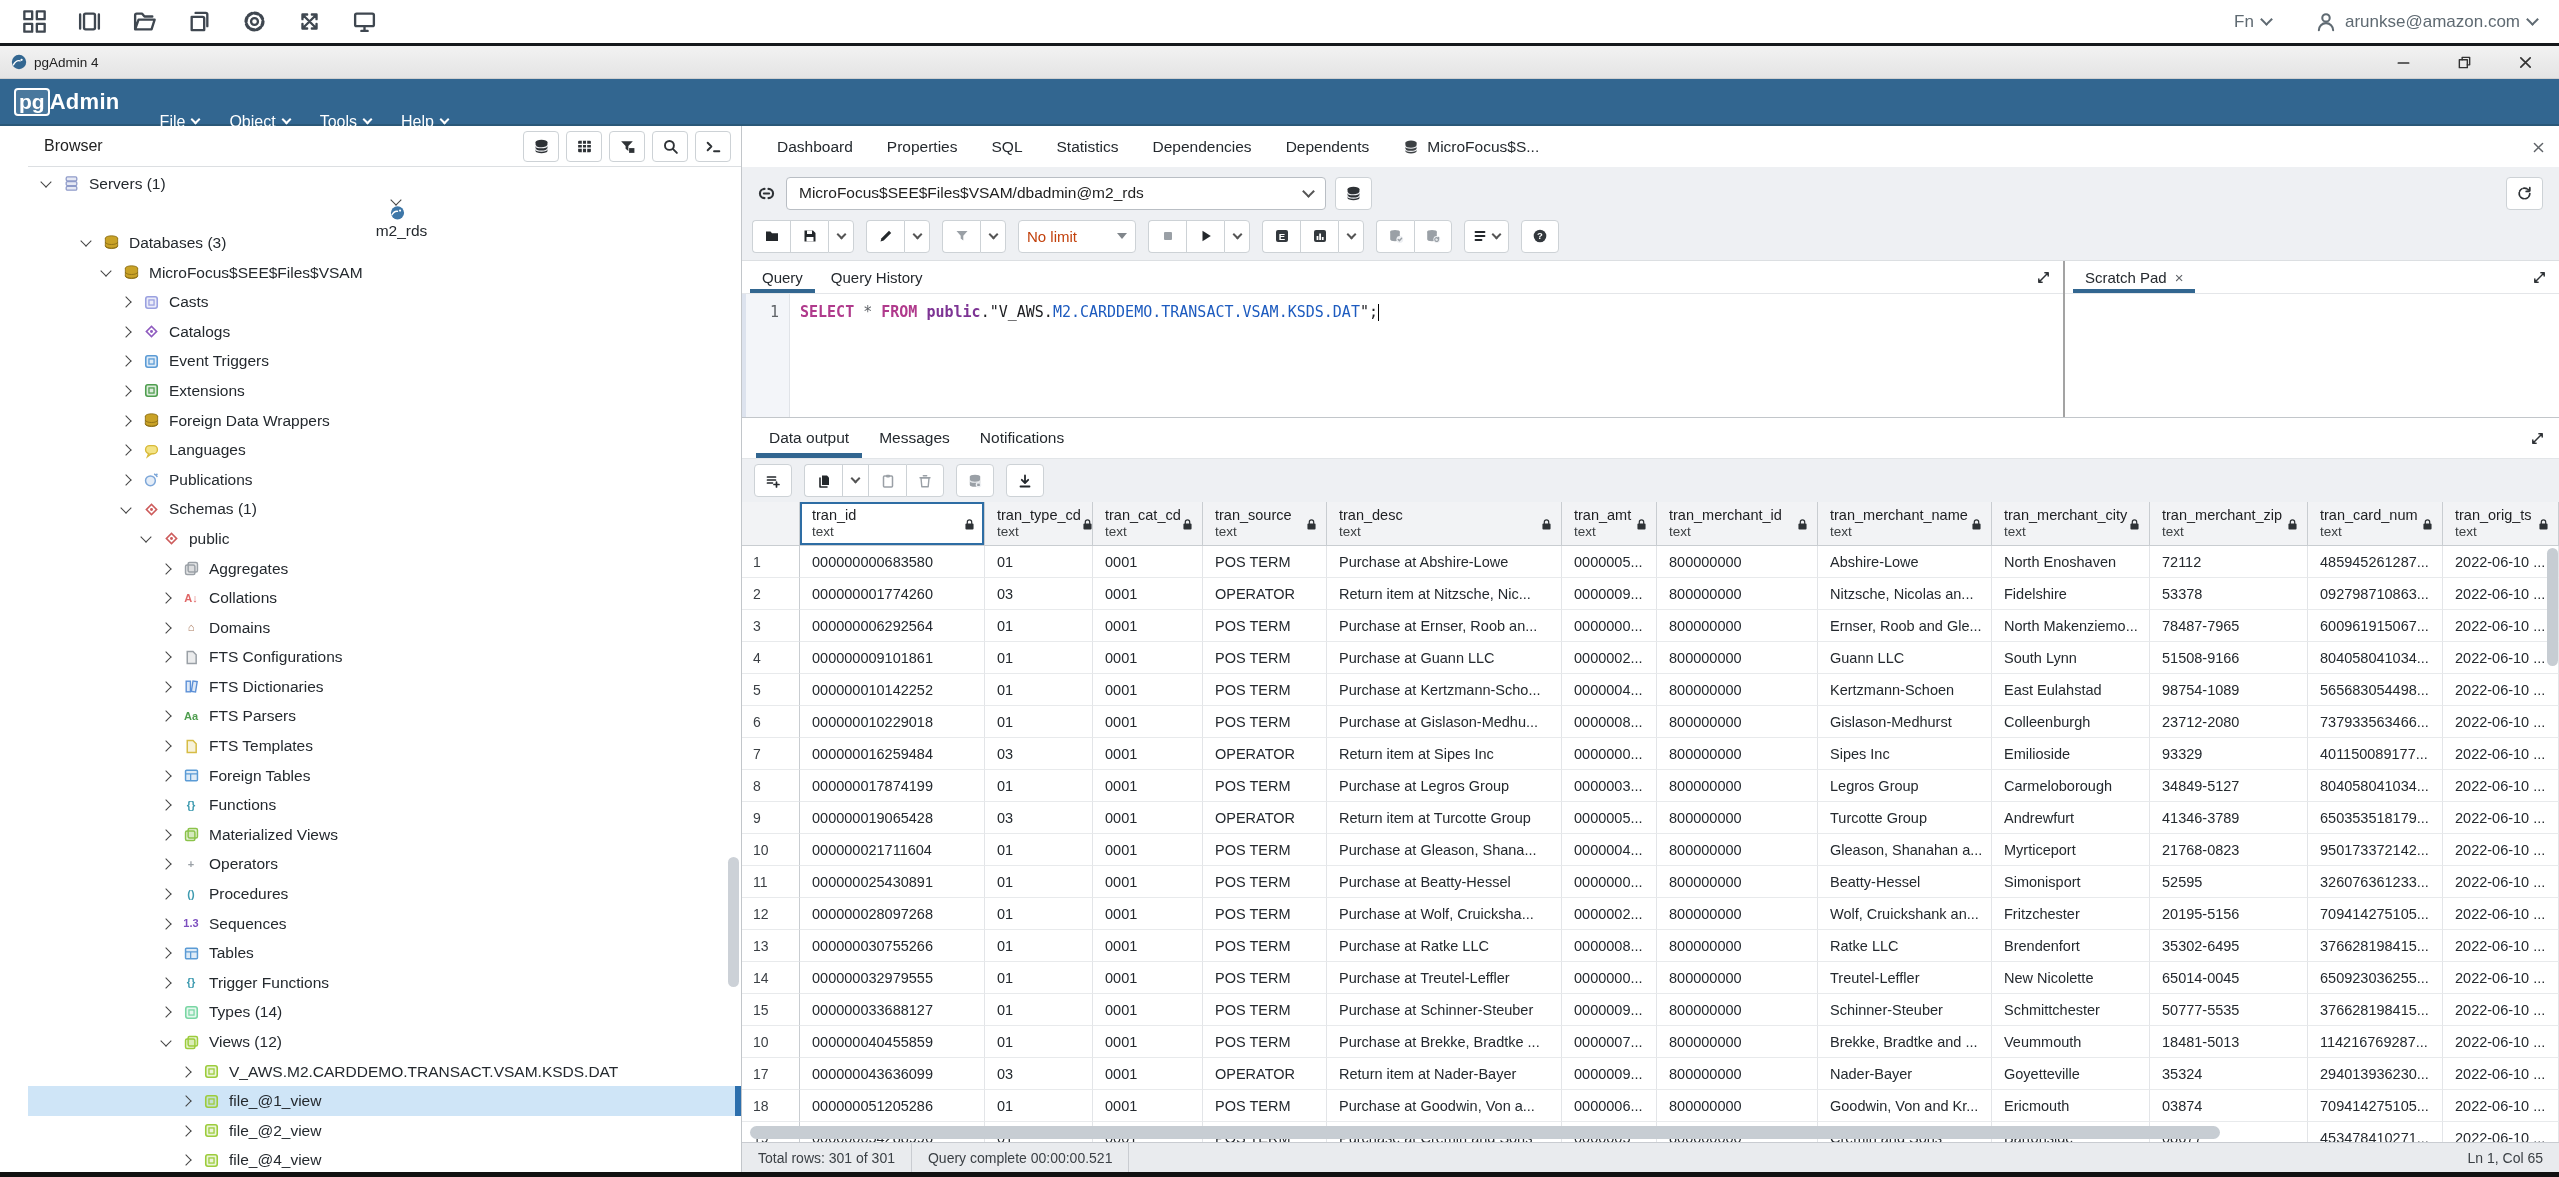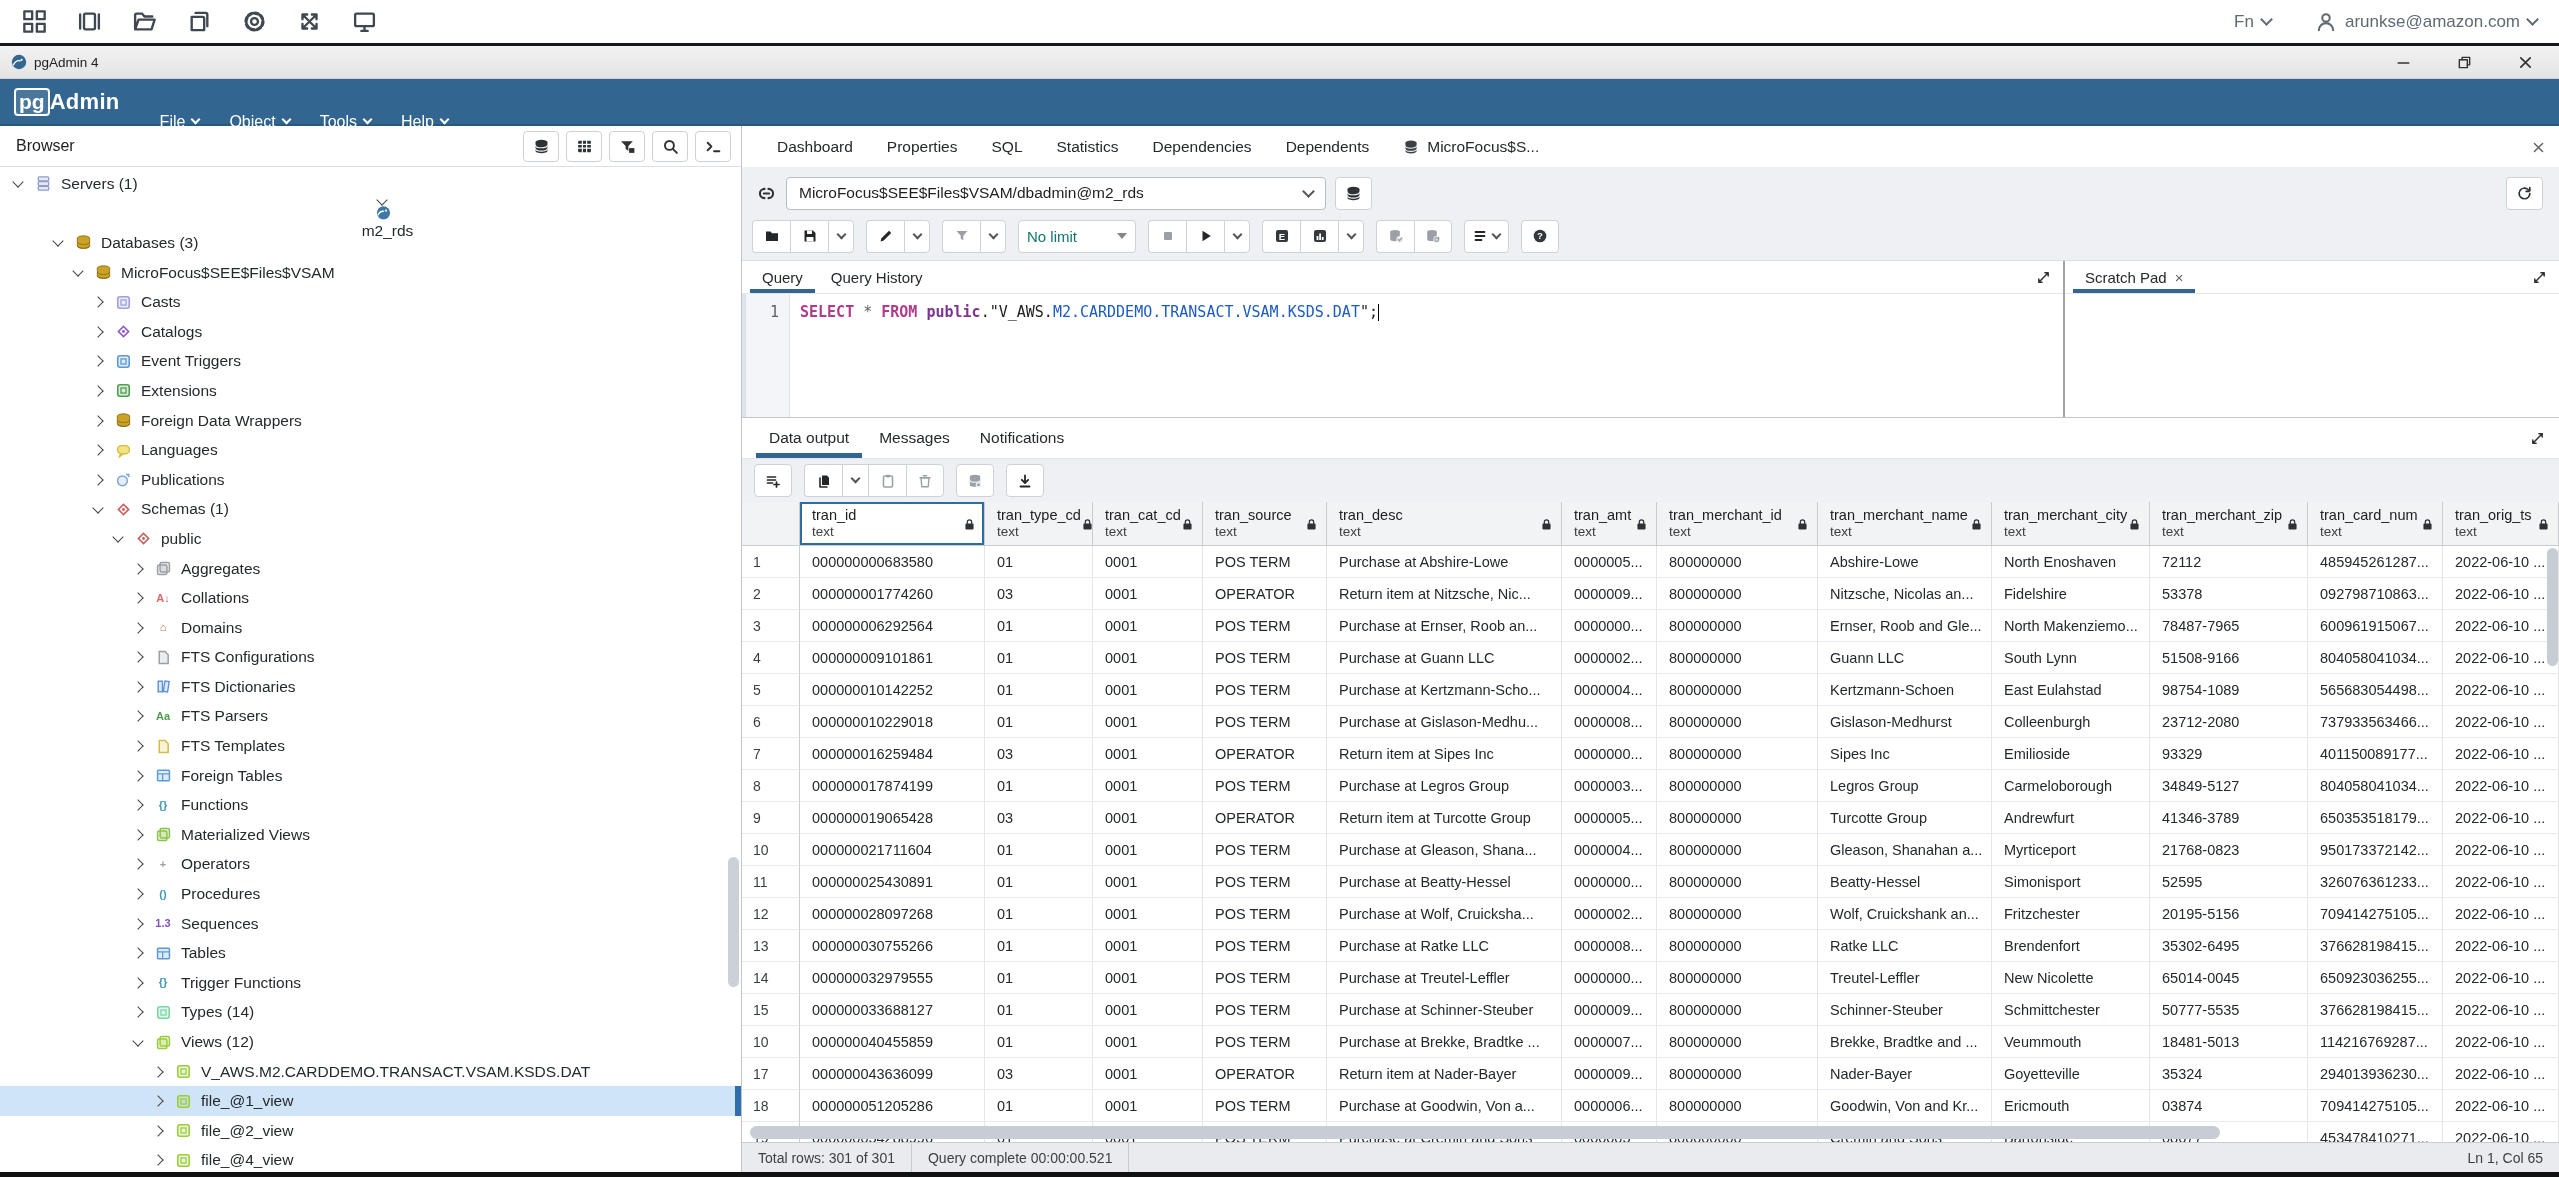--- a/index.html
+++ b/index.html
@@ -29,21 +29,21 @@
   .logo-pg { color:#fff; font-weight:700; font-size:21px; border:2px solid #fff; border-radius:4px; padding:0 3px; line-height:24px; background:rgba(255,255,255,.12); }
   .logo-admin { color:#fff; font-weight:700; font-size:22px; letter-spacing:.3px; }
   .menu-items { display:flex; align-items:center; gap:30px; }
   .menu-item { color:#fff; font-size:16px; display:flex; align-items:center; gap:7px; cursor:pointer;margin-top:40px; }
   .menu-item .chev { border-color:#fff; width:7px; height:7px; }
 
   
   .main { flex:1; display:flex; min-height:0; }
 
   
-  .browser-panel { width:742px; flex:none; display:flex; flex-direction:column; border-right:1px solid #c2c6ca; background:#fff; }
+  .browser-panel { width:742px; flex:none; display:flex; flex-direction:column; border-right:1px solid #c2c6ca; background:#fff;padding-left:28px; }
   .browser-header { height:41px; display:flex; align-items:center; padding:0 10px 0 16px; border-bottom:1px solid #dcdfe2; flex:none; }
   .browser-title { font-size:16px; color:#222; }
   .browser-btns { margin-left:auto; display:flex; gap:7px; }
   .bbtn { width:36px; height:31px; background:#fff; border:1px solid #cdd2d6; border-radius:4px; display:flex; align-items:center; justify-content:center; color:#2e3236; cursor:pointer; }
   .bbtn .bico { width:17px; height:17px; }
   .tree { flex:1; position:relative; overflow:hidden; padding-top:2px; }
   .tree-row { height:29.6px; display:flex; align-items:center; font-size:15.5px; color:#24292e; cursor:pointer; white-space:nowrap; }
   .tree-row.selected { background:#cfe5f7; box-shadow:inset -6px 0 0 #2c6fad; }
   .tchev { width:8px; height:8px; border-right:1.7px solid #444; border-bottom:1.7px solid #444; flex:none; margin-right:12px; }
   .tchev.down { transform:rotate(45deg); margin-top:-3px; }
@@ -74,21 +74,21 @@
   .btn-group { display:flex; }
   .btn-group .tbtn { border-radius:0; border-right-width:0; }
   .btn-group .tbtn:first-child { border-radius:4px 0 0 4px; }
   .btn-group .tbtn:last-child { border-radius:0 4px 4px 0; border-right-width:1px; }
   .btn-group .tbtn:only-child { border-radius:4px; border-right-width:1px; }
   .tbtn { height:33px; min-width:38px; background:#fff; border:1px solid #cdd2d6; display:flex; align-items:center; justify-content:center; gap:4px; color:#23272b; cursor:pointer; padding:0 8px; font-size:14px; }
   .tbtn.narrow { min-width:26px; padding:0 4px; }
   .tbtn.disabled { color:#9aa0a6; }
   .tbtn .bico { width:16px; height:16px; }
   .tbtn .chev { width:7px; height:7px; border-color:#555; }
-  .limit-select { width:118px; color:#0f766e; justify-content:space-between; font-size:15px; border-radius:4px; }
+  .limit-select { width:118px; color:#c2410c; justify-content:space-between; font-size:15px; border-radius:4px; }
   .limit-select .tri { width:0; height:0; border-left:5px solid transparent; border-right:5px solid transparent; border-top:6px solid #80868b; }
 
   .query-split { height:157px; display:flex; flex:none; min-height:0; border-bottom:1px solid #c2c6ca; }
   .query-area { width:1323px; flex:none; display:flex; flex-direction:column; border-right:2px solid #a3a3a3; }
   .mini-tabs { height:33px; display:flex; align-items:stretch; padding-left:6px; flex:none; border-bottom:1px solid #e4e6e9; background:#fff; }
   .mini-tab { display:flex; align-items:center; gap:8px; padding:0 14px; font-size:15px; color:#24292e; position:relative; cursor:pointer; }
   .mini-tab.active::after { content:""; position:absolute; left:2px; right:2px; bottom:0; height:4px; background:#326690; }
   .mini-tab .x { font-size:15px; color:#5f6368; cursor:pointer; }
   .mini-expand { margin-left:auto; display:flex; align-items:center; padding-right:12px; color:#2e3236; }
   .mini-expand .bico { width:15px; height:15px; cursor:pointer; }

